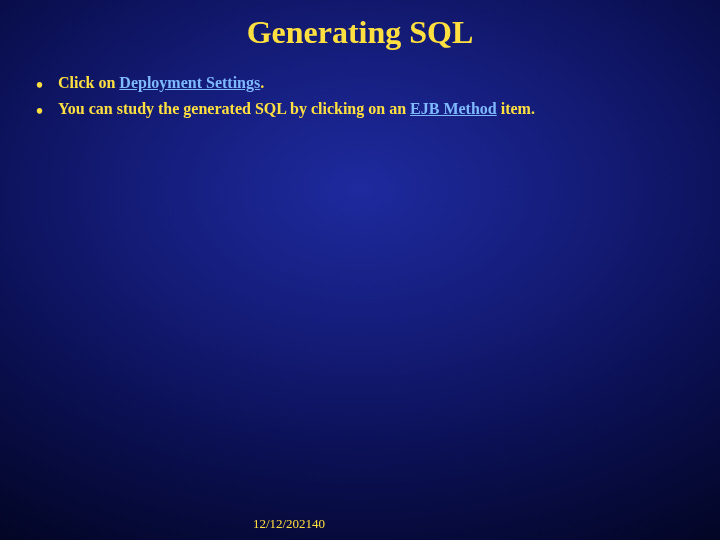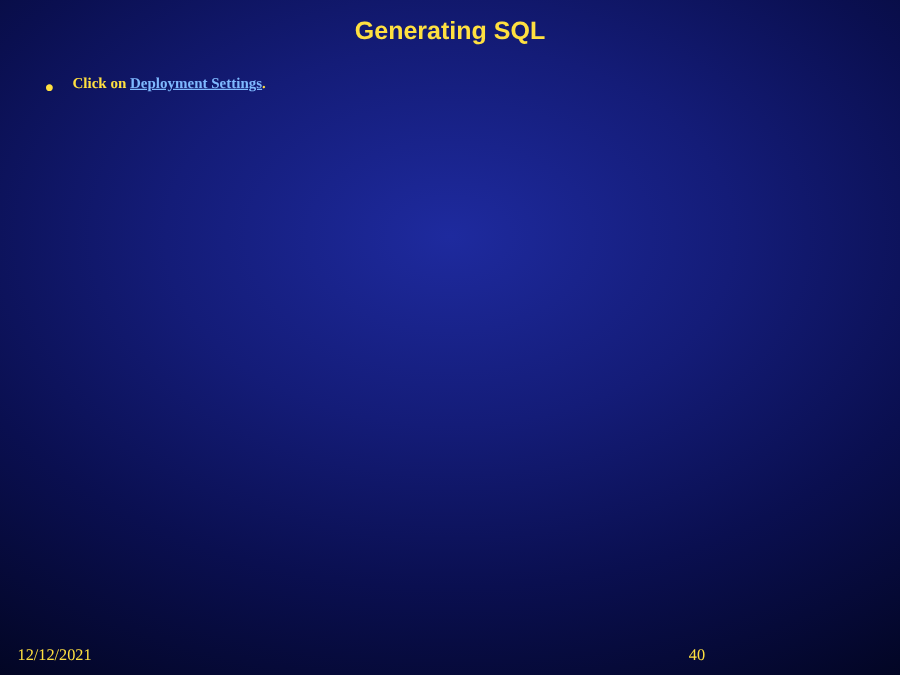--- a/index.html
+++ b/index.html
@@ -15,37 +15,37 @@
     height: 540px;
     background: radial-gradient(ellipse 90% 80% at 50% 35%, #1e2a9e 0%, #141c78 35%, #0a0f50 65%, #020522 100%);
     position: relative;
     box-sizing: border-box;
     color: #ffe040;
   }
   .title {
     text-align: center;
     color: #ffe040;
     font-weight: bold;
-    font-size: 20px;
+    font-size: 32px;
     padding-top: 14px;
-    font-family: Liberation Sans, sans-serif;
+    font-family: Liberation Serif, serif;
   }
   .body {
     padding: 22px 30px 0 30px;
   }
   ul.bullets {
     list-style: none;
     margin: 0;
     padding: 0;
   }
   ul.bullets > li {
     position: relative;
     padding-left: 28px;
     margin-bottom: 6px;
-    font-size: 12px;
+    font-size: 16px;
     line-height: 1.22;
     font-weight: bold;
     color: #ffe040;
     font-family: Liberation Serif, serif;
   }
   ul.bullets > li::before {
     content: "•";
     position: absolute;
     left: 6px;
     top: 0;
@@ -59,21 +59,21 @@
     font-weight: bold;
   }
   .footer {
     position: absolute;
     bottom: 8px;
     left: 0;
     width: 578px;
     box-sizing: border-box;
     padding: 0 14px;
     display: flex;
-    justify-content: space-between;
+    justify-content: center;
     align-items: flex-end;
     font-size: 13px;
     color: #ffe040;
   }
   .footer .center {
     position: absolute;
     left: 50%;
     transform: translateX(-50%);
     white-space: nowrap;
   }
@@ -82,20 +82,23 @@
 <body>
 
 <div class="slide">
   <div class="title">Generating SQL</div>
 
   <div class="body">
     <ul class="bullets">
       <li>
         <span>Click on </span><span class="link">Deployment Settings</span><span>.</span>
       </li>
+      <li>
+        <span>You can study the generated SQL by clicking on an </span><span class="link">EJB Method</span><span> item.</span>
+      </li>
     </ul>
   </div>
 
   <div class="footer">
     <span>12/12/2021</span>
     <span>40</span>
   </div>
 </div>
 
 </body></html>

